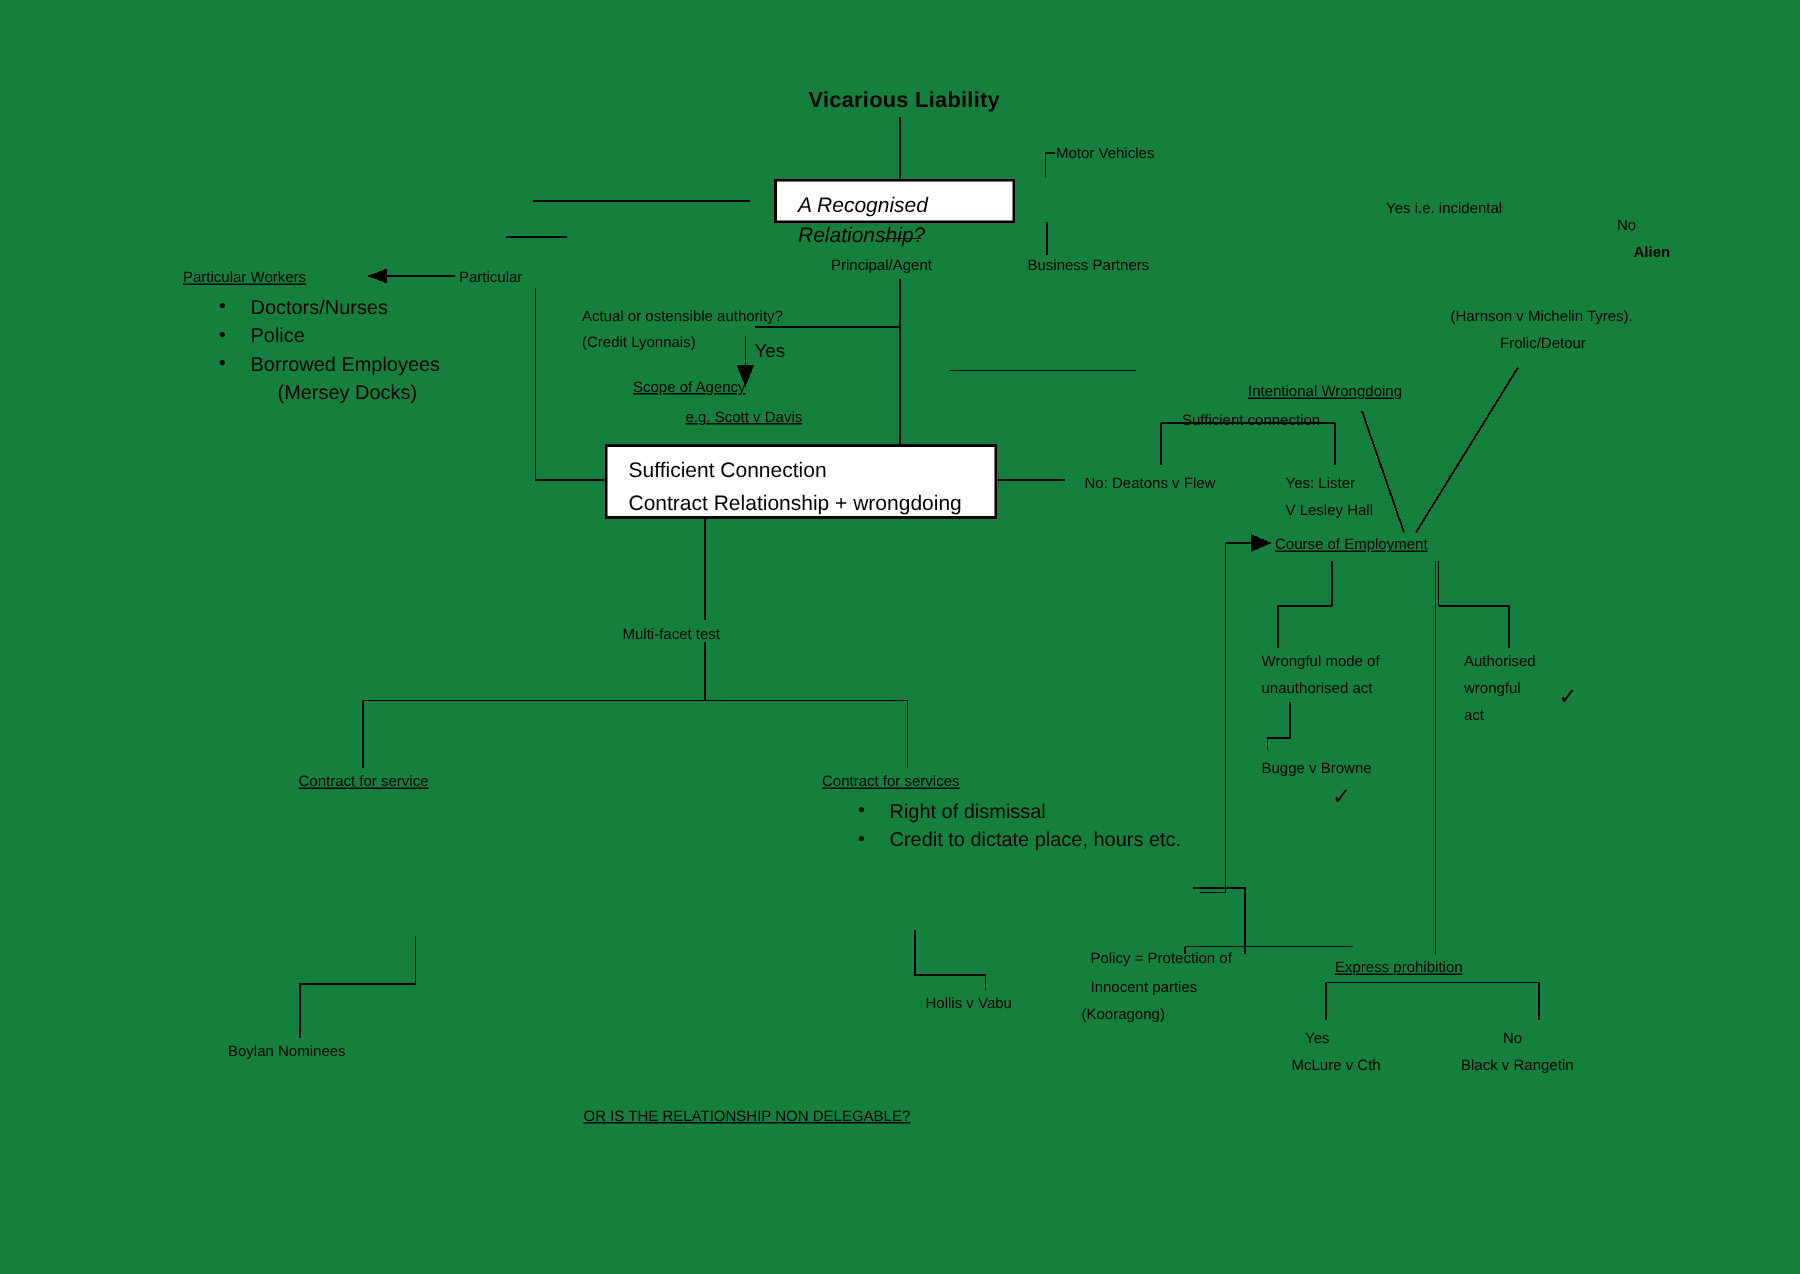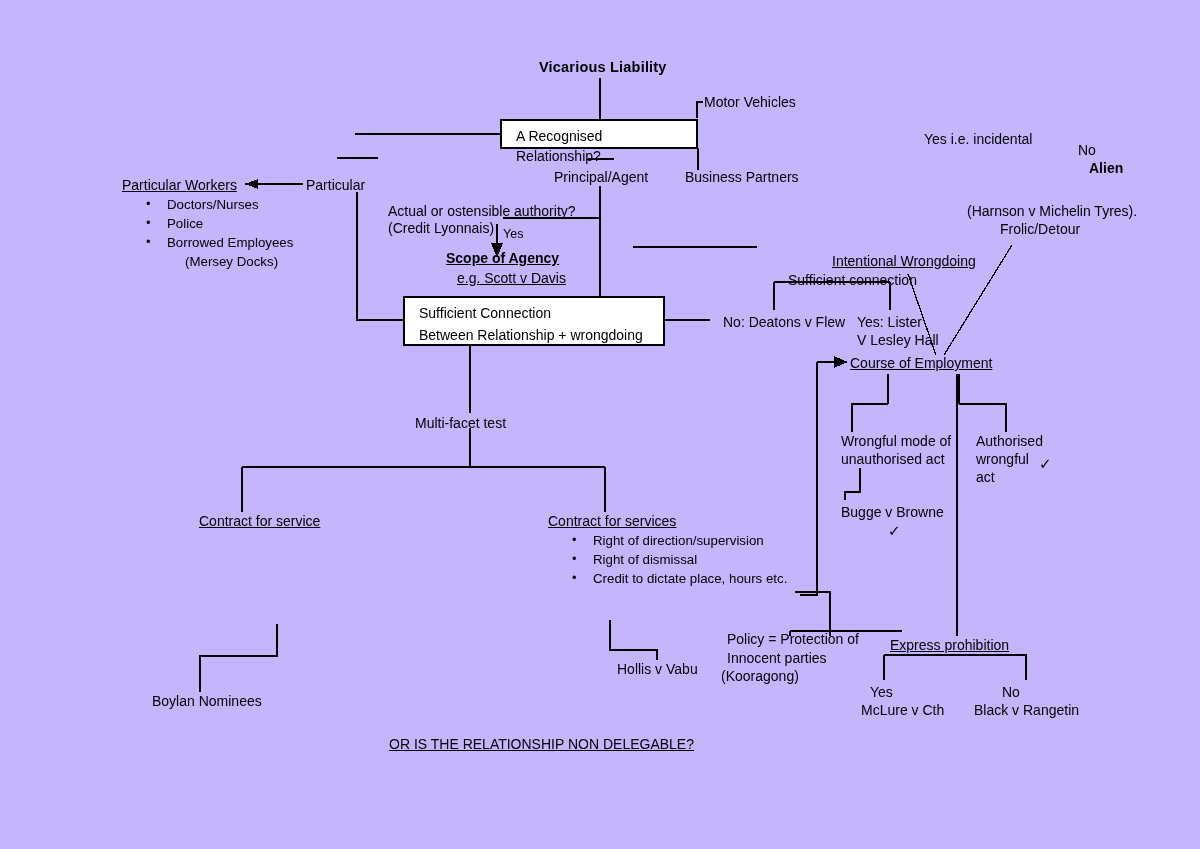--- a/index.html
+++ b/index.html
@@ -9,35 +9,35 @@
     background: #ffffff;
   }
   body {
     font-family: "Liberation Sans", sans-serif;
     color: #000000;
   }
   #canvas {
     position: relative;
     width: 1200px;
     height: 849px;
-    background: #c4b5fd;
+    background: #15803d;
     overflow: hidden;
   }
   #wires {
     position: absolute;
     left: 0;
     top: 0;
     width: 1200px;
     height: 849px;
     pointer-events: none;
   }
   .t {
     position: absolute;
     font-family: "Liberation Sans", sans-serif;
-    font-size: 14px;
+    font-size: 10px;
     line-height: 19px;
     white-space: nowrap;
     color: #000;
   }
   .u { text-decoration: underline; }
   .bold { font-weight: bold; }
   .title {
     font-size: 14.5px;
     font-weight: bold;
     letter-spacing: 0.2px;
@@ -155,57 +155,56 @@
 
       <line x1="884" y1="655" x2="957" y2="655"></line>
       <line x1="884" y1="655" x2="884" y2="680"></line>
       <line x1="957" y1="655" x2="957" y2="655"></line>
       <polyline points="957,655 1026,655 1026,680"></polyline>
     </g>
   </svg>
 
   <div class="t title" style="left:539px; top:58px;">Vicarious Liability</div>
 
-  <div class="boxed" style="left:500px; top:119px; width:198px; height:30px; line-height:20px;">
+  <div class="boxed" style="left:516px; top:119px; width:161px; height:30px; line-height:20px;font-style:italic;">
     <span>A Recognised Relationship?</span>
   </div>
 
   <div class="t" style="left:704px; top:93px;">Motor Vehicles</div>
   <div class="t" style="left:685px; top:168px;">Business Partners</div>
   <div class="t" style="left:554px; top:168px;">Principal/Agent</div>
 
   <div class="t" style="left:306px; top:176px;">Particular</div>
   <div class="t u" style="left:122px; top:176px;">Particular Workers</div>
 
   <ul class="bullets" style="left:125px; top:195px;">
     <li>Doctors/Nurses</li>
     <li>Police</li>
     <li>Borrowed Employees</li>
     <li class="nobullet">(Mersey Docks)</li>
   </ul>
 
   <div class="t" style="left:388px; top:202px;">Actual or ostensible authority?</div>
   <div class="t" style="left:388px; top:219px;">(Credit Lyonnais)</div>
   <div class="t" style="left:503px; top:225px; font-size:12.5px;">Yes</div>
-  <div class="t u" style="left:446px; top:249px;font-weight:bold;">Scope of Agency</div>
+  <div class="t u" style="left:422px; top:249px;">Scope of Agency</div>
   <div class="t u" style="left:457px; top:269px;">e.g. Scott v Davis</div>
 
   <div class="boxed" style="left:403px; top:296px; width:262px; height:50px; padding-top:4px;">
     <div>Sufficient Connection</div>
-    <div>Between Relationship + wrongdoing</div>
+    <div>Contract Relationship + wrongdoing</div>
   </div>
 
   <div class="t" style="left:415px; top:414px;">Multi-facet test</div>
 
   <div class="t u" style="left:199px; top:512px;">Contract for service</div>
   <div class="t" style="left:152px; top:692px;">Boylan Nominees</div>
 
   <div class="t u" style="left:548px; top:512px;">Contract for services</div>
   <ul class="bullets" style="left:551px; top:531px;">
-    <li>Right of direction/supervision</li>
     <li>Right of dismissal</li>
     <li>Credit to dictate place, hours etc.</li>
   </ul>
   <div class="t" style="left:617px; top:660px;">Hollis v Vabu</div>
 
   <div class="t u" style="left:832px; top:252px;">Intentional Wrongdoing</div>
   <div class="t" style="left:788px; top:271px;">Sufficient connection</div>
   <div class="t" style="left:723px; top:313px;">No: Deatons v Flew</div>
   <div class="t" style="left:857px; top:313px;">Yes: Lister</div>
   <div class="t" style="left:857px; top:331px;">V Lesley Hall</div>

